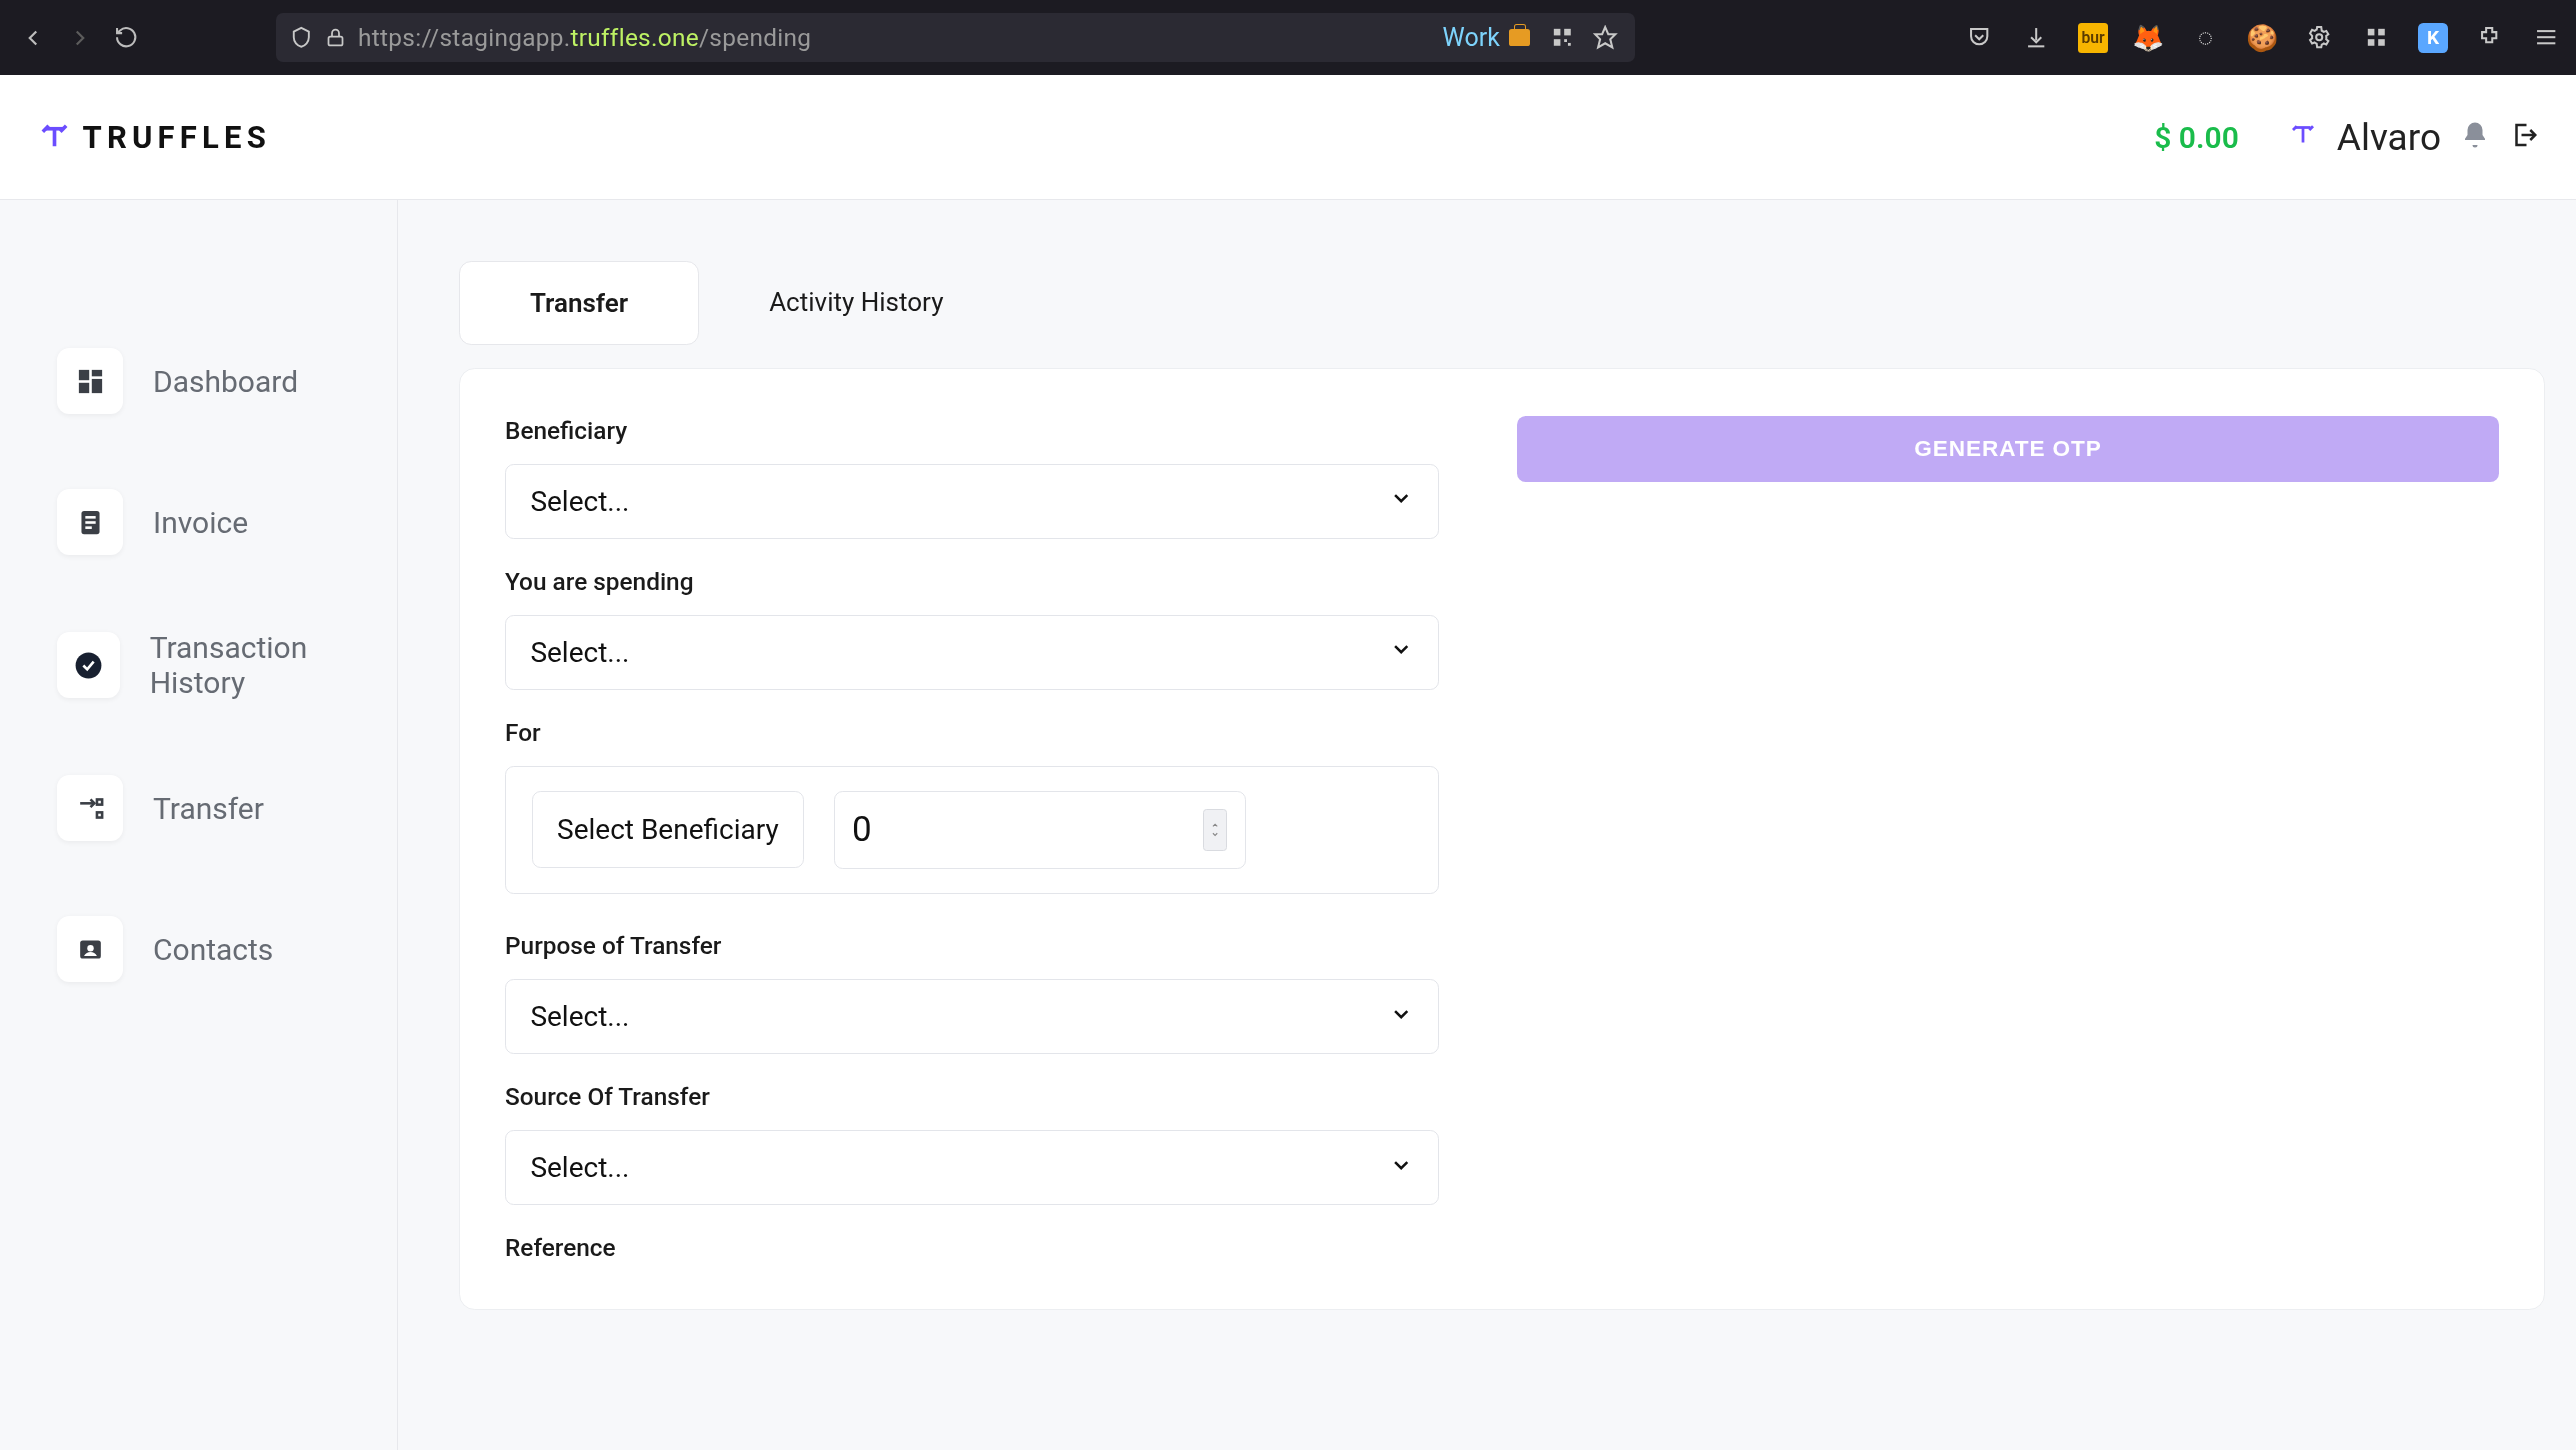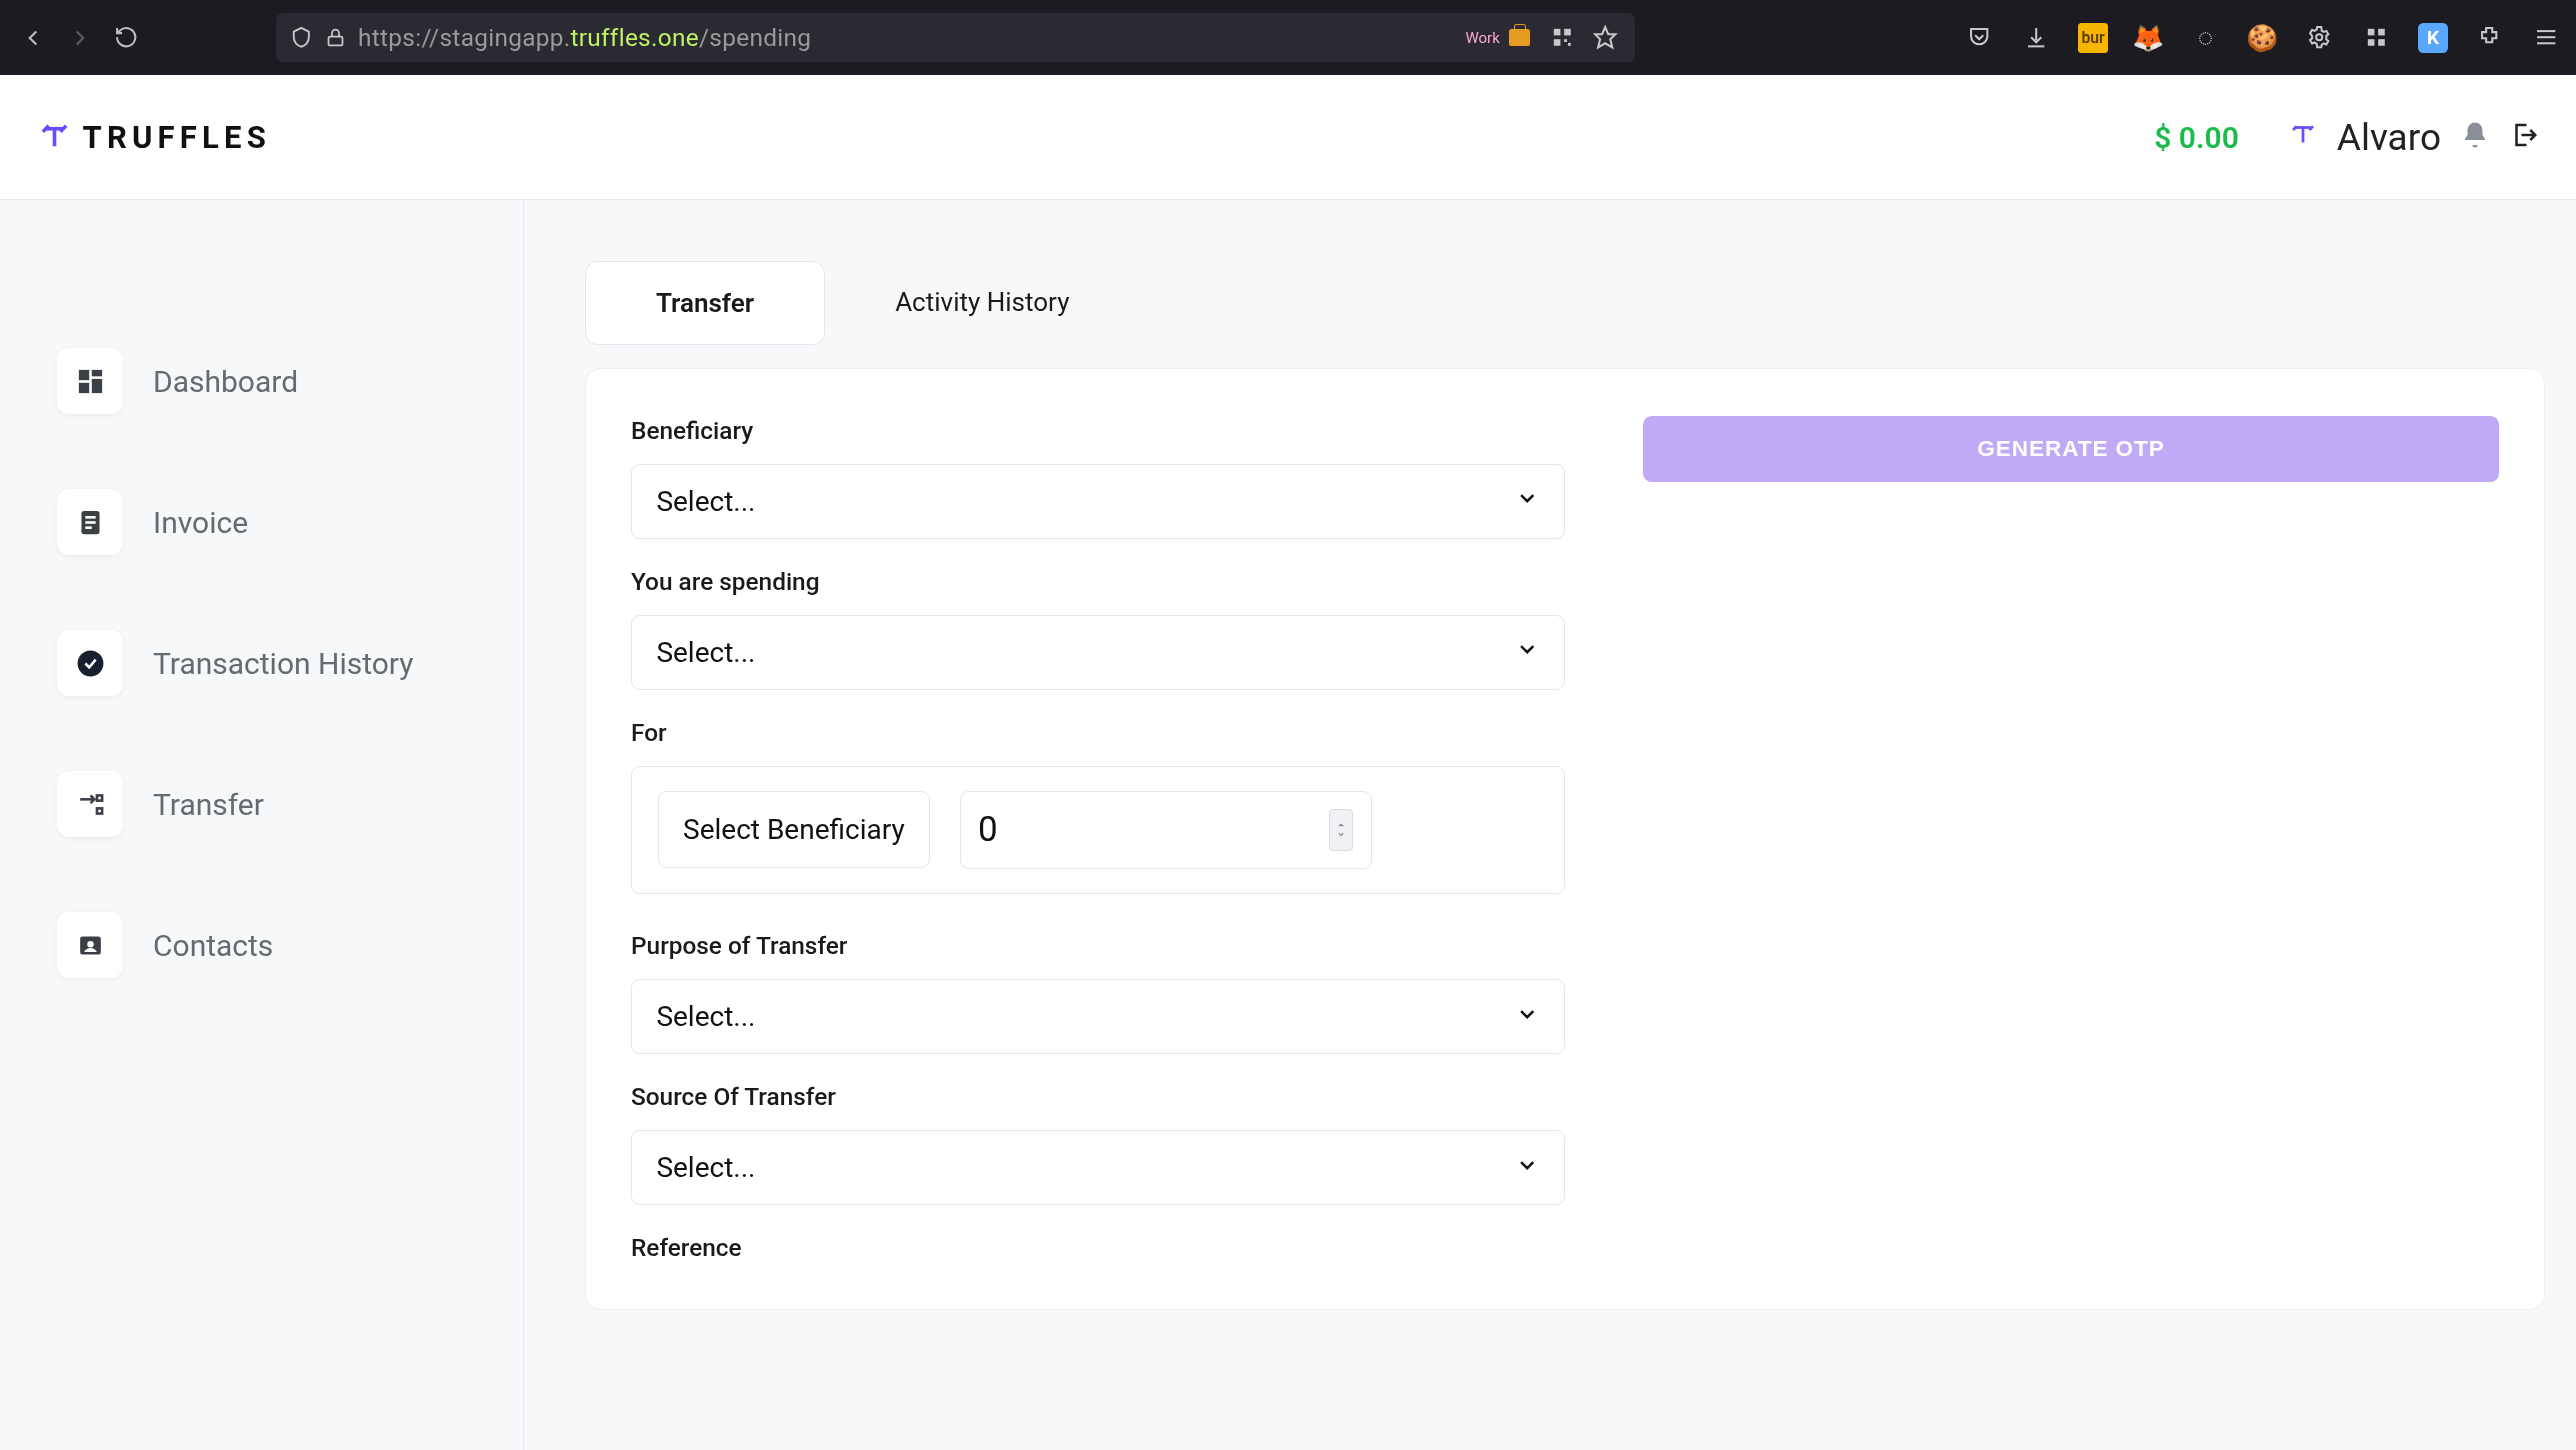--- a/index.html
+++ b/index.html
@@ -49,22 +49,22 @@
     font-size: 24.4px;
     letter-spacing: 0.3px;
     white-space: nowrap;
     overflow: hidden;
   }
   .addr-url .bold { color: #bef264; }
   .work-tag {
     display: flex;
     align-items: center;
     gap: 8.7px;
-    color: #f9a8d4;
-    font-size: 15px;
+    color: #7dd3fc;
+    font-size: 25px;
     margin-right: 5.2px;
   }
   .briefcase {
     width: 21px; height: 17.4px; background:#e69b23; border-radius:2.6px; position:relative;
   }
   .briefcase:before{content:"";position:absolute;top:-5.2px;left:5.2px;width:10.5px;height:5.2px;border:1.7px solid #e69b23;border-bottom:none;border-radius:2.6px 2.6px 0 0;}
   .chrome-right {
     margin-left: auto;
     display: flex;
     align-items: center;
@@ -105,21 +105,21 @@
   }
   .balance{ color:#1abc4b; font-size:30px; font-weight:600; }
   .user-area{ display:flex; align-items:center; gap:19px; font-size:37px; color:#222;}
   .user-area svg{ width:30px;height:30px; }
   .bell { color:#8a8f9a; }
   .logout-icon{ color:#2a2a2a; }
 
   
   .layout{ display:flex; height: calc(1451px - 75px - 125px); }
   .sidebar{
-    width: 524px;
+    width: 398px;
     background:#f7f8fa;
     border-right:0.9px solid #e7e8ec;
     padding: 148px 0 14px 57px;
   }
   .side-item{
     display:flex;align-items:center;gap:30px;
     font-size:30px;color:#666b73;
     margin-bottom:75px;
     cursor:pointer;
   }

